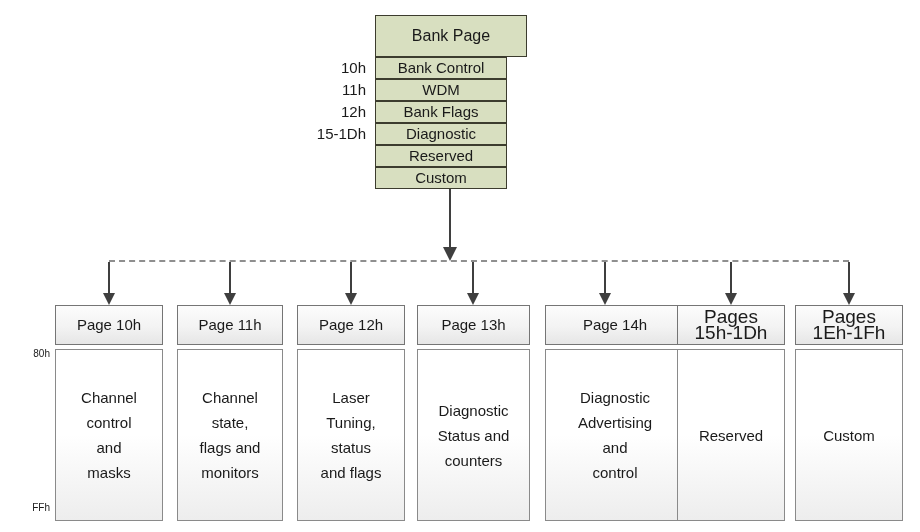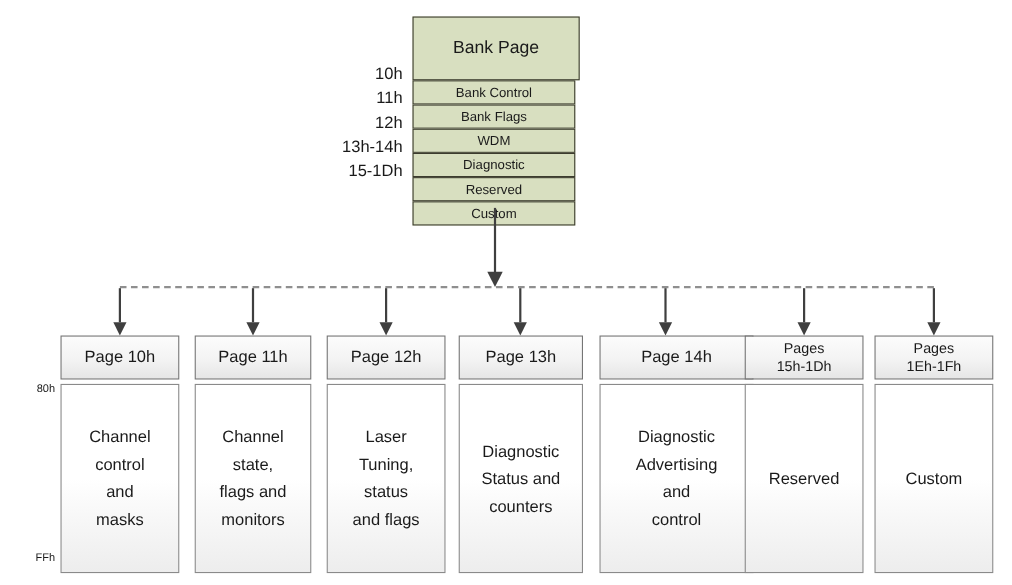--- a/index.html
+++ b/index.html
@@ -7,29 +7,29 @@
     position:relative;width:920px;height:532px;background:#ffffff;
     font-family:"Liberation Sans", sans-serif;color:#1a1a1a;overflow:hidden;
   }
   .abs{position:absolute;}
 
   
   .addr-col{left:262px;top:57px;width:104px;text-align:right;}
   .addr-row{height:22px;line-height:22px;font-size:15px;white-space:nowrap;}
   .bank-table{left:375px;top:15px;width:152px;}
   .bank-header{
-    box-sizing:border-box;height:58px;width:152px;
+    box-sizing:border-box;height:42px;width:152px;
     background:#d8dfc0;border:1px solid #3c3c2e;
     display:flex;align-items:center;justify-content:center;
     font-size:16px;
   }
   .bank-row{
-    box-sizing:border-box;height:22px;width:148px;
+    box-sizing:border-box;height:22px;width:132px;
     background:#d8dfc0;border:1px solid #3c3c2e;
-    text-align:center;line-height:20px;font-size:12px;
+    text-align:center;line-height:20px;font-size:15px;
   }
 
   
   .vline{width:2px;background:#3f3f3f;}
   .arrowhead-lg{
     width:0;height:0;
     border-left:7px solid transparent;border-right:7px solid transparent;
     border-top:14px solid #3f3f3f;
   }
   .arrowhead-sm{
@@ -41,48 +41,47 @@
 
   
   .page-box{top:305px;}
   .page-header{
     box-sizing:border-box;height:40px;width:100%;
     background:linear-gradient(180deg,#fcfcfc 0%,#f3f3f3 55%,#e6e6e6 100%);
     border:1.5px solid #757575;
     display:flex;flex-direction:column;align-items:center;justify-content:center;
     font-size:15px;line-height:18px;
   }
-  .page-header.two-line{font-size:13px;line-height:16px;text-align:right;}
+  .page-header.two-line{font-size:19px;line-height:16px;text-align:right;}
   .page-body{
     box-sizing:border-box;height:172px;width:100%;margin-top:4px;
     background:linear-gradient(180deg,#ffffff 50%,#ededed 100%);
     border:1.5px solid #8a8a8a;
     display:flex;flex-direction:column;align-items:center;justify-content:center;
     font-size:15px;line-height:25px;text-align:center;
   }
   .range-label{left:8px;width:42px;text-align:right;font-size:10px;line-height:22px;height:22px;}
 </style>
 </head>
 <body>
 
 <div id="canvas">
 
   <div class="abs addr-col">
     <div class="addr-row">10h</div>
     <div class="addr-row">11h</div>
     <div class="addr-row">12h</div>
-    <div class="addr-row">13h-14h</div>
     <div class="addr-row">15-1Dh</div>
   </div>
 
   <div class="abs bank-table">
     <div class="bank-header">Bank Page</div>
     <div class="bank-row">Bank Control</div>
+    <div class="bank-row">WDM</div>
     <div class="bank-row">Bank Flags</div>
-    <div class="bank-row">WDM</div>
     <div class="bank-row">Diagnostic</div>
     <div class="bank-row">Reserved</div>
     <div class="bank-row">Custom</div>
   </div>
 
   <div class="abs vline" style="left:449px;top:189px;height:59px;"></div>
   <div class="abs arrowhead-lg" style="left:443px;top:247px;"></div>
 
   <div class="abs dash-line" style="left:109px;top:260px;width:740px;"></div>
 

